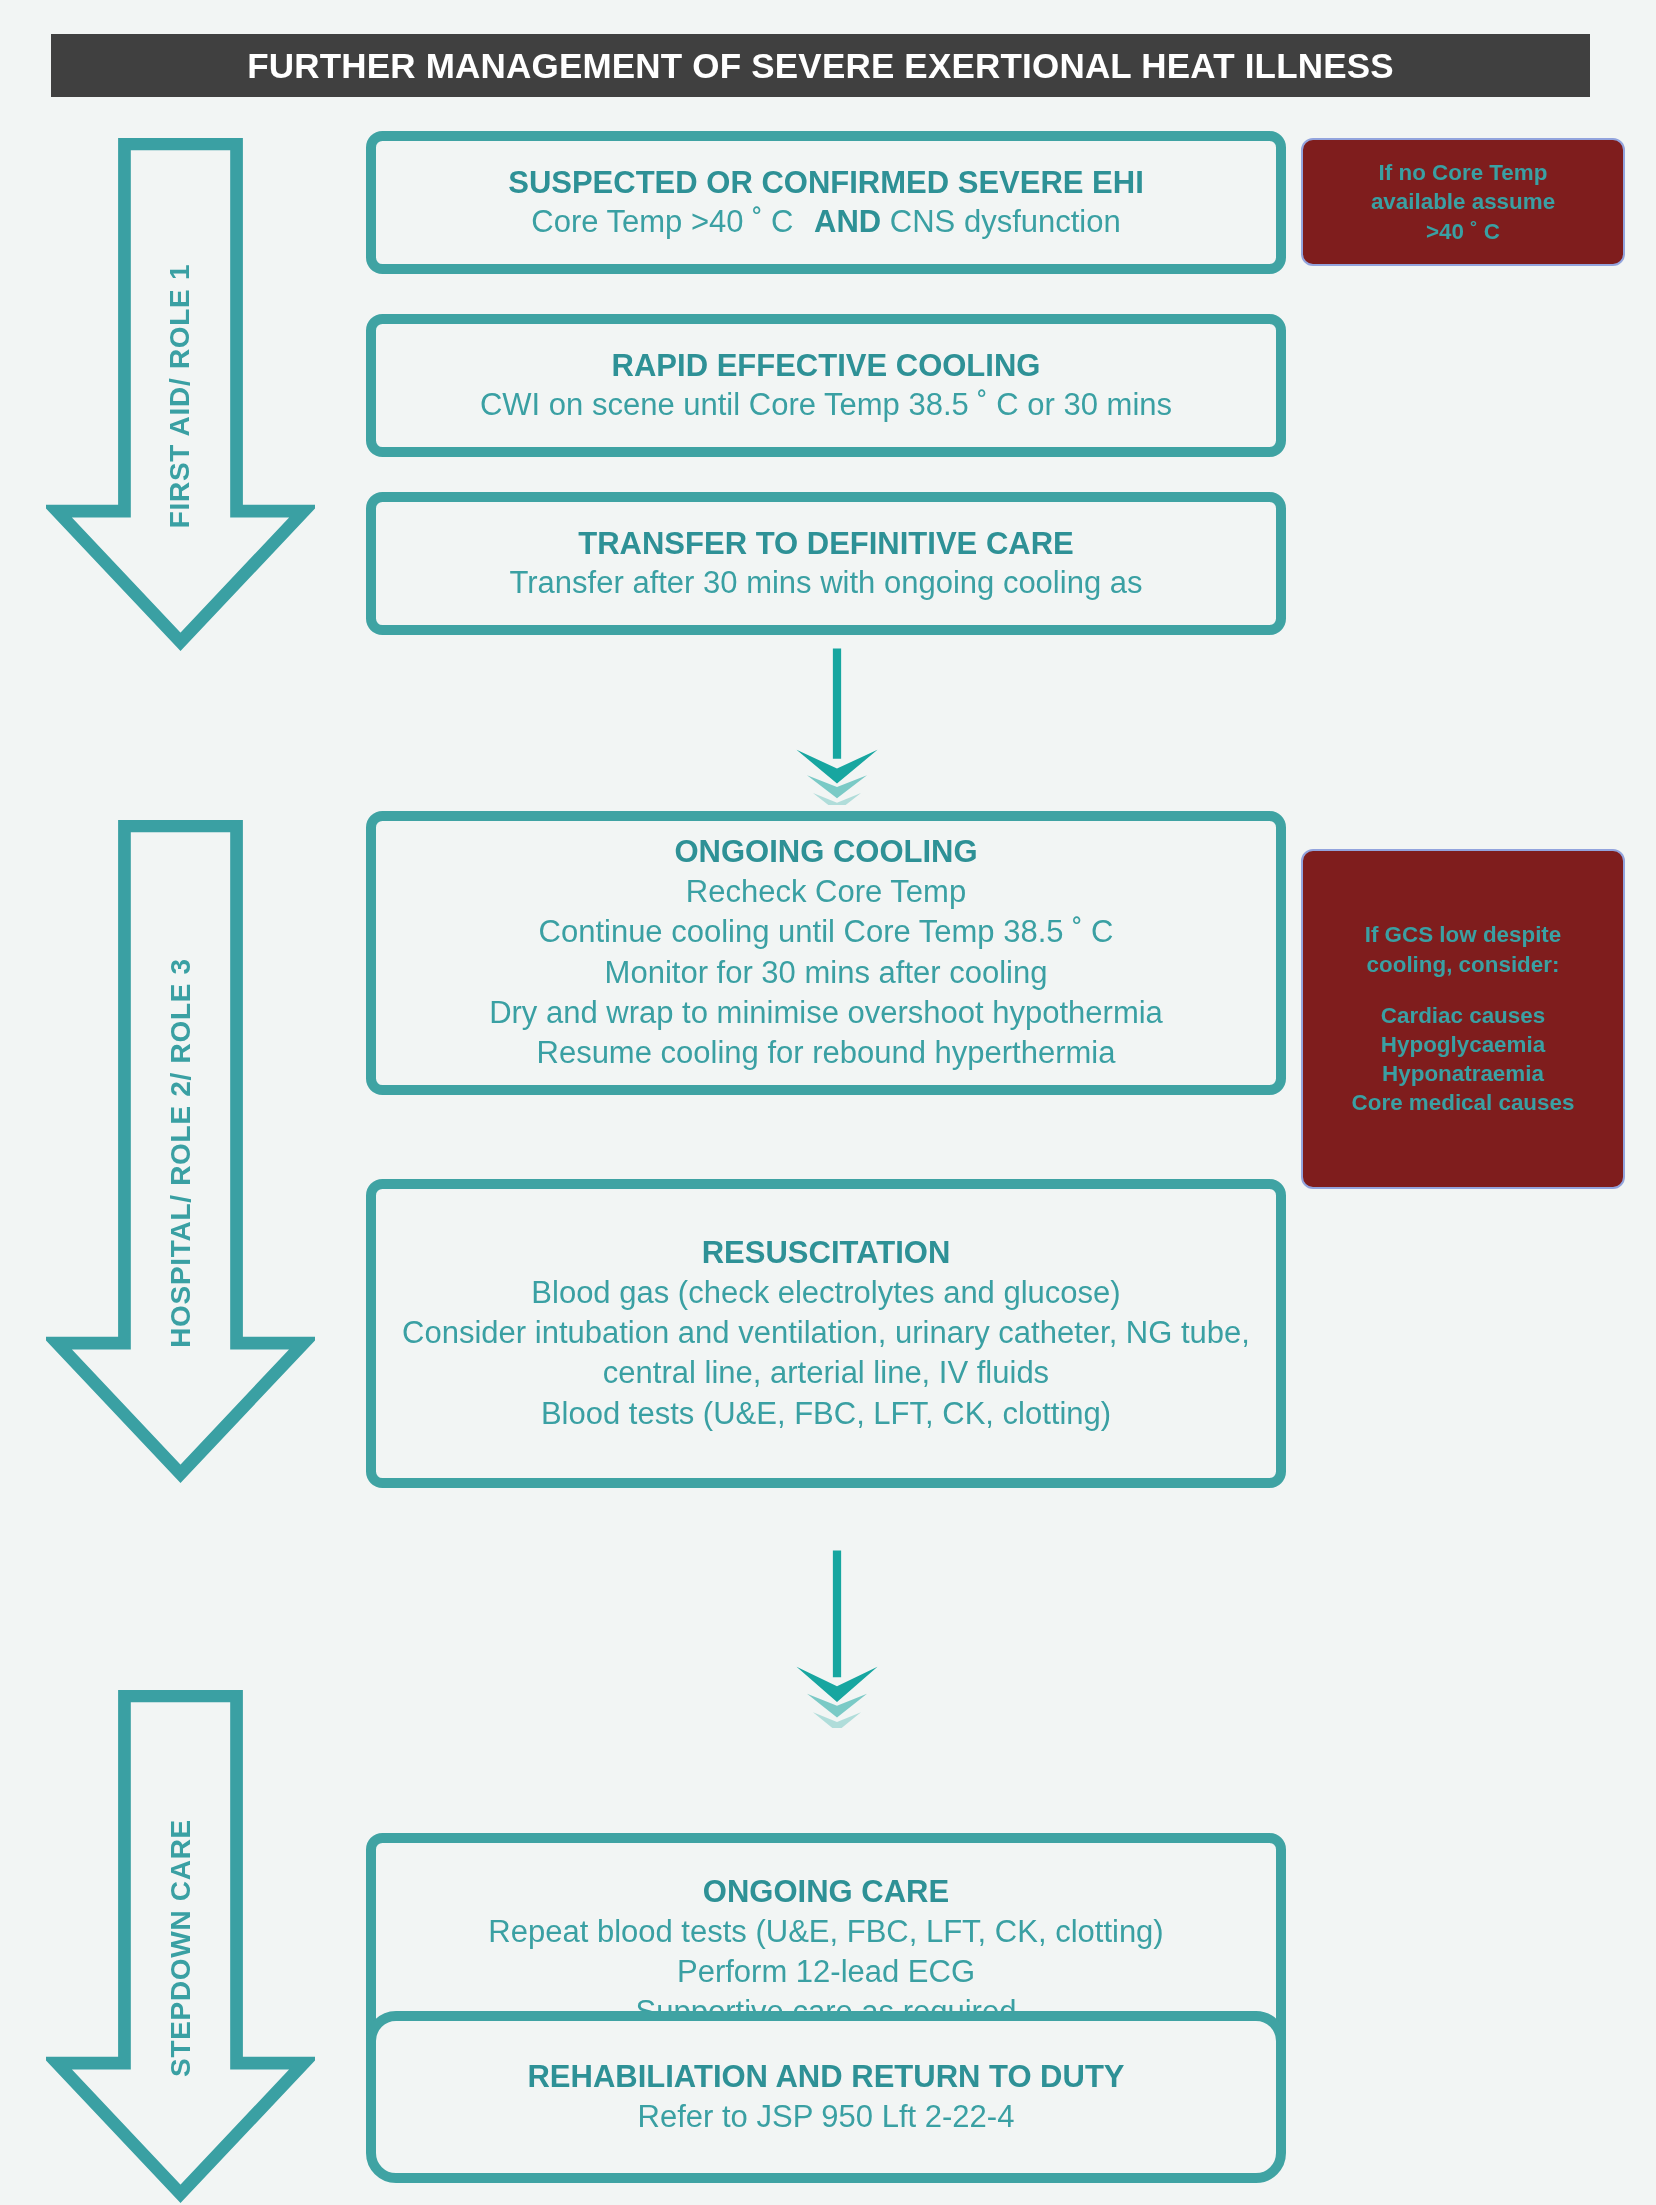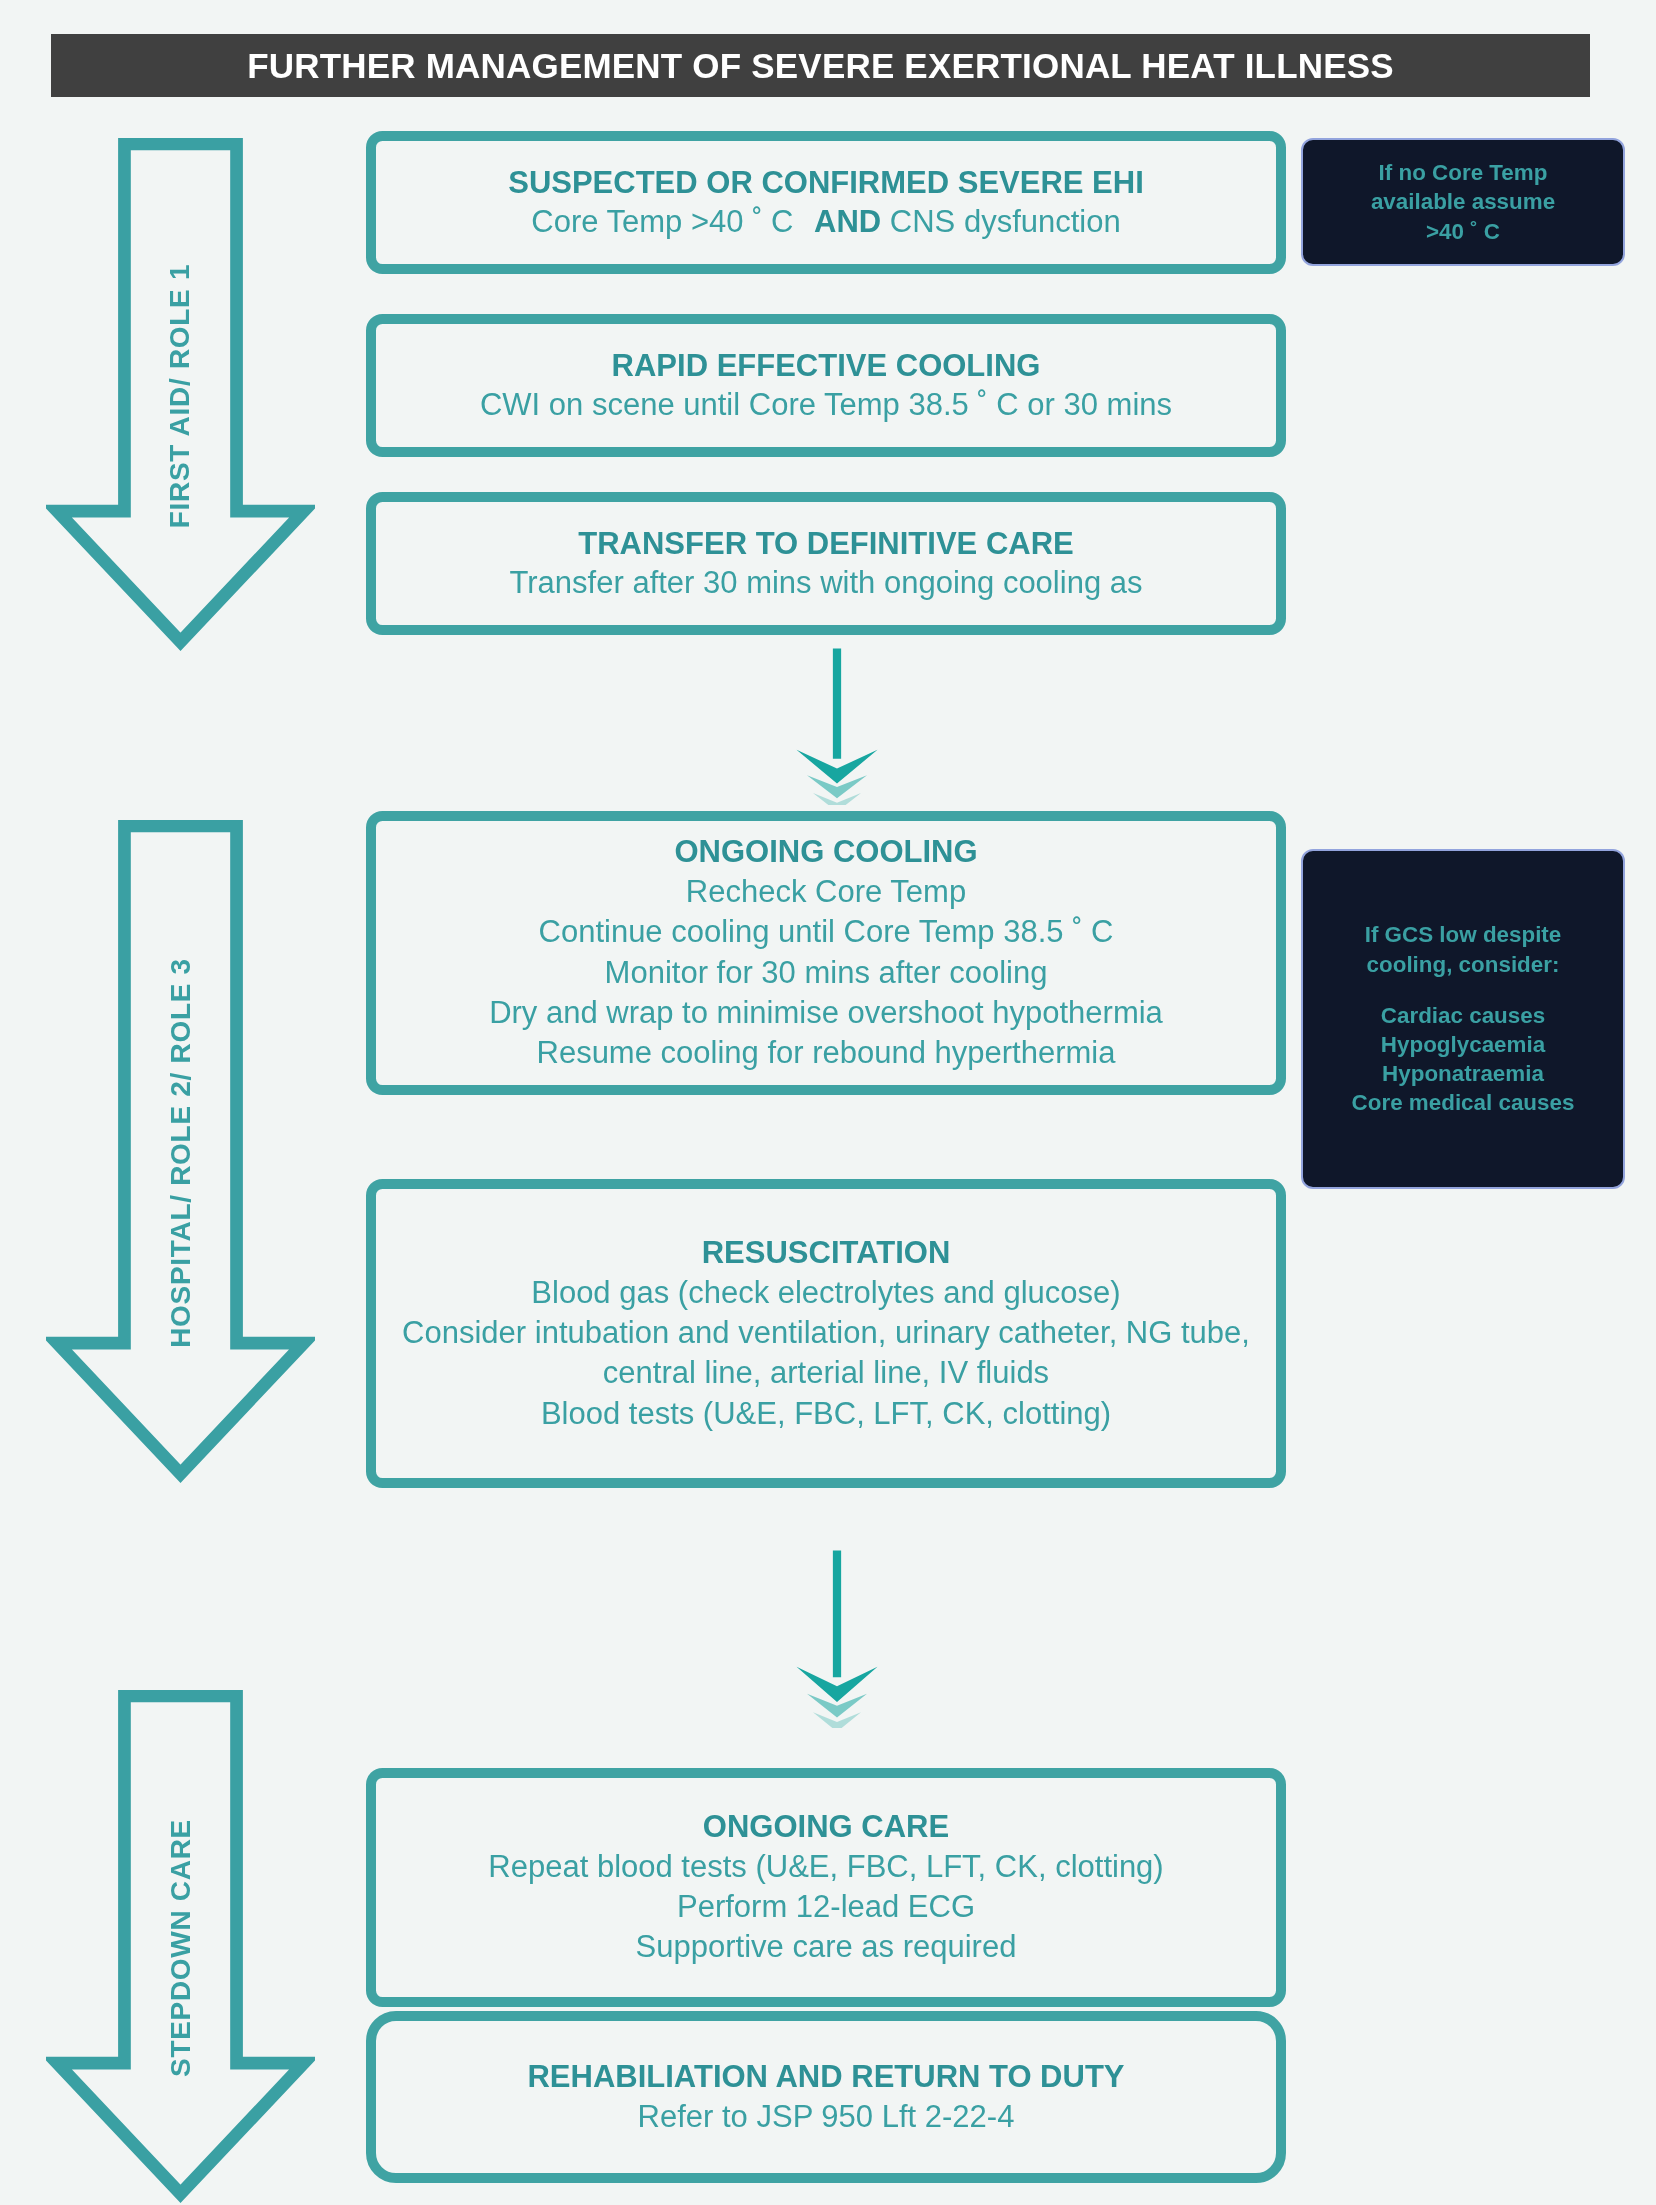--- a/index.html
+++ b/index.html
@@ -73,30 +73,30 @@
     color: #2e9196;
     margin-left: 12px;
   }
 
   
   #box-suspected   { top: 131px;  height: 143px; }
   #box-cooling     { top: 314px;  height: 143px; }
   #box-transfer    { top: 492px;  height: 143px; }
   #box-ongoing-cooling { top: 811px; height: 284px; }
   #box-resuscitation   { top: 1179px; height: 309px; }
-  #box-ongoing-care    { top: 1768px; height: 239px; }
+  #box-ongoing-care    { top: 1833px; height: 239px; }
   #box-rehab           { top: 2011px; height: 172px; border-radius: 30px; }
 
   
   .side-note {
     position: absolute;
     left: 1301px;
     width: 324px;
     box-sizing: border-box;
-    background: #0f172a;
+    background: #7f1d1d;
     border: 2.2px solid #93a4dd;
     border-radius: 12px;
     display: flex;
     flex-direction: column;
     align-items: center;
     justify-content: center;
     padding: 10.5px 12px;
   }
   .side-note .note-line {
     color: #3aa0a3;

